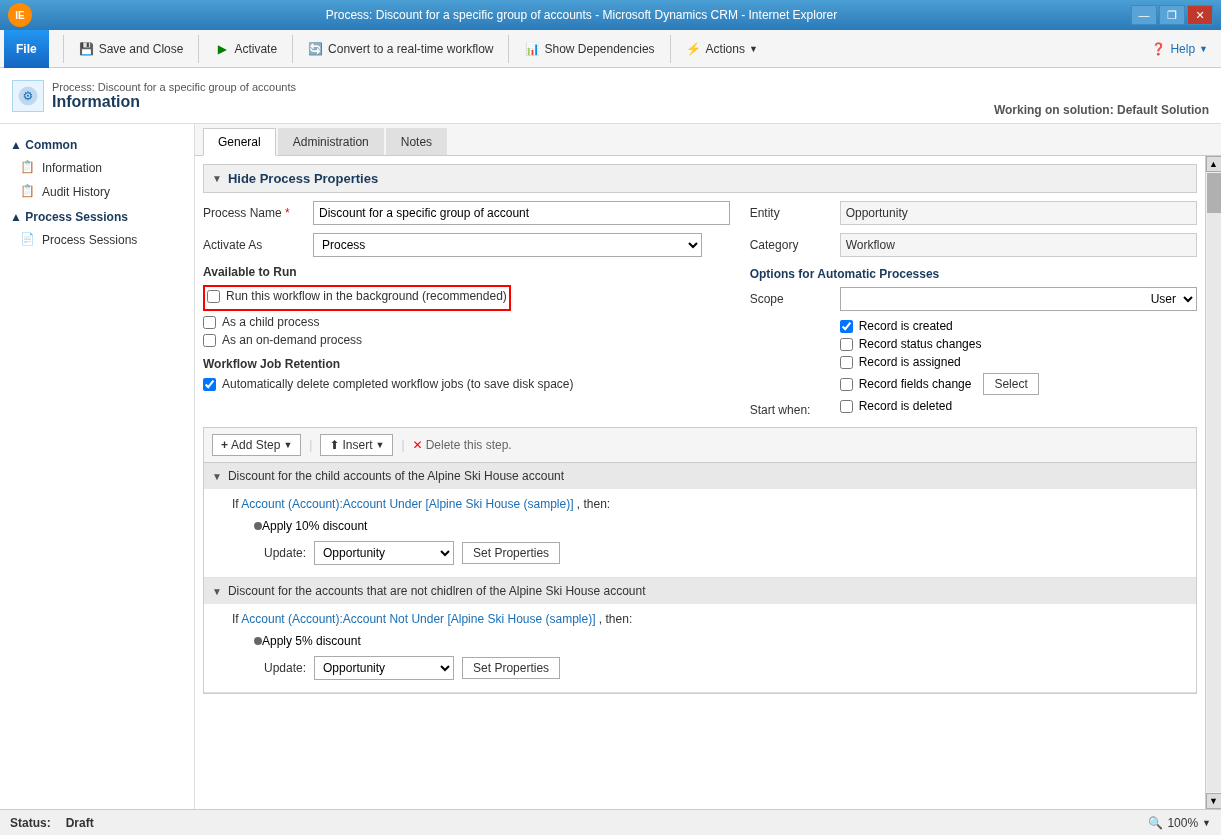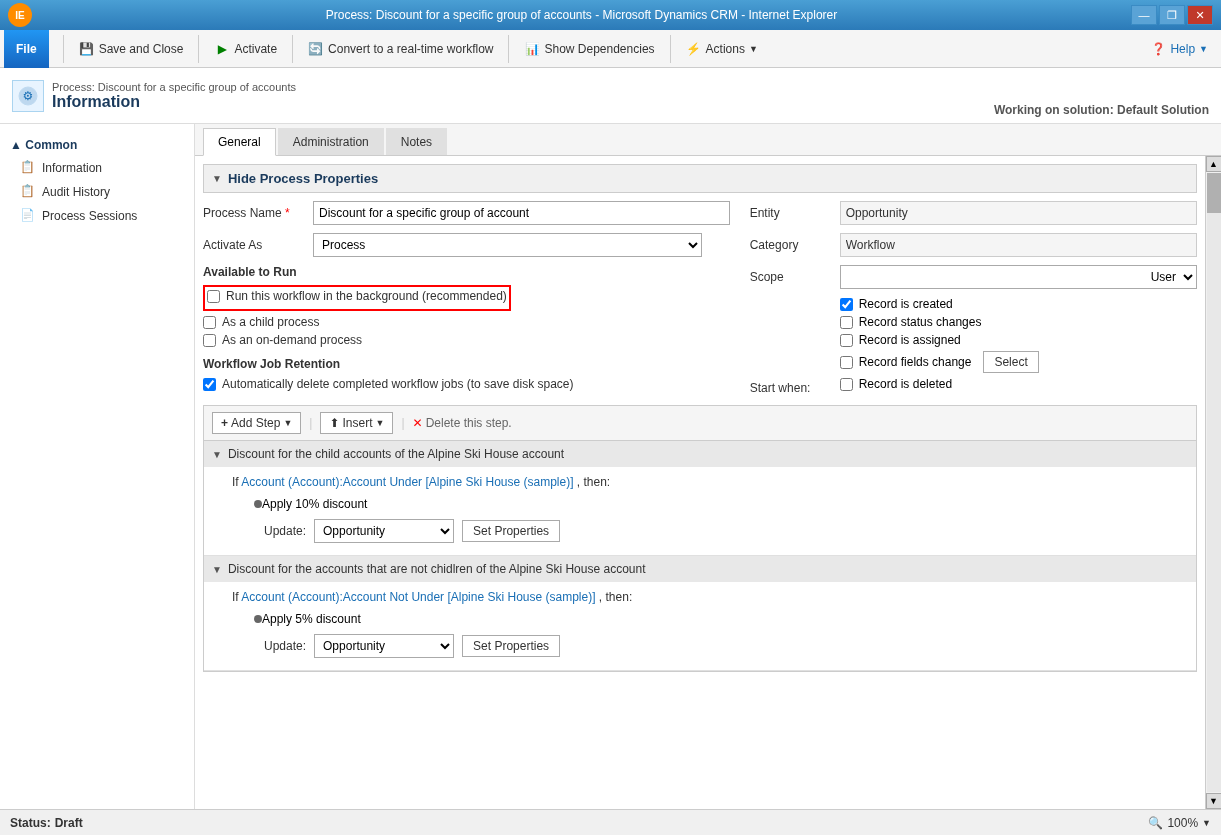--- a/index.html
+++ b/index.html
@@ -330,20 +330,21 @@
   <div class="sidebar">
     <div class="sidebar-group-header">▲ Common</div>
     <div class="sidebar-item">
       <span class="sidebar-item-icon">📋</span>
       <span>Information</span>
     </div>
     <div class="sidebar-item">
       <span class="sidebar-item-icon">📋</span>
       <span>Audit History</span>
     </div>
+    <div class="sidebar-group-header">▲ Process Sessions</div>
     <div class="sidebar-item">
       <span class="sidebar-item-icon">📄</span>
       <span>Process Sessions</span>
     </div>
   </div>
 
   <div class="content-area">
 
     <div class="tabs">
       <div class="tab active">General</div>
@@ -406,20 +407,21 @@
             <div class="form-right">
               <div class="field-row">
                 <div class="right-panel-label">Entity</div>
                 <input type="text" class="text-input-readonly" readonly="" style="flex: 1 1 0%;" value="Opportunity">
               </div>
               <div class="field-row">
                 <div class="right-panel-label">Category</div>
                 <input type="text" class="text-input-readonly" readonly="" style="flex: 1 1 0%;" value="Workflow">
               </div>
 
+              <div class="options-header">Options for Automatic Processes</div>
 
               <div class="scope-row">
                 <div class="right-panel-label">Scope</div>
                 <div style="display:flex; align-items:center; gap:2px; flex:1;">
                   <select class="select-input" style="flex:1;text-align:right;">
                     <option>User</option>
                   </select>
                 </div>
               </div>
 
@@ -534,21 +536,21 @@
         <div class="scroll-track">
           <div class="scroll-thumb"></div>
         </div>
         <div class="scroll-btn">▼</div>
       </div>
     </div>
   </div>
 </div>
 
 <div class="status-bar">
-  <div style="display:flex; align-items:center; gap:4px;">
+  <div style="display:flex; align-items:center; gap:15px;">
     <span class="status-text">Status:</span>
     <span class="status-text">Draft</span>
   </div>
   <div class="zoom-area">
     <span>🔍</span>
     <span>100%</span>
     <span style="font-size:9px; cursor:pointer;">▼</span>
   </div>
 </div>
 

